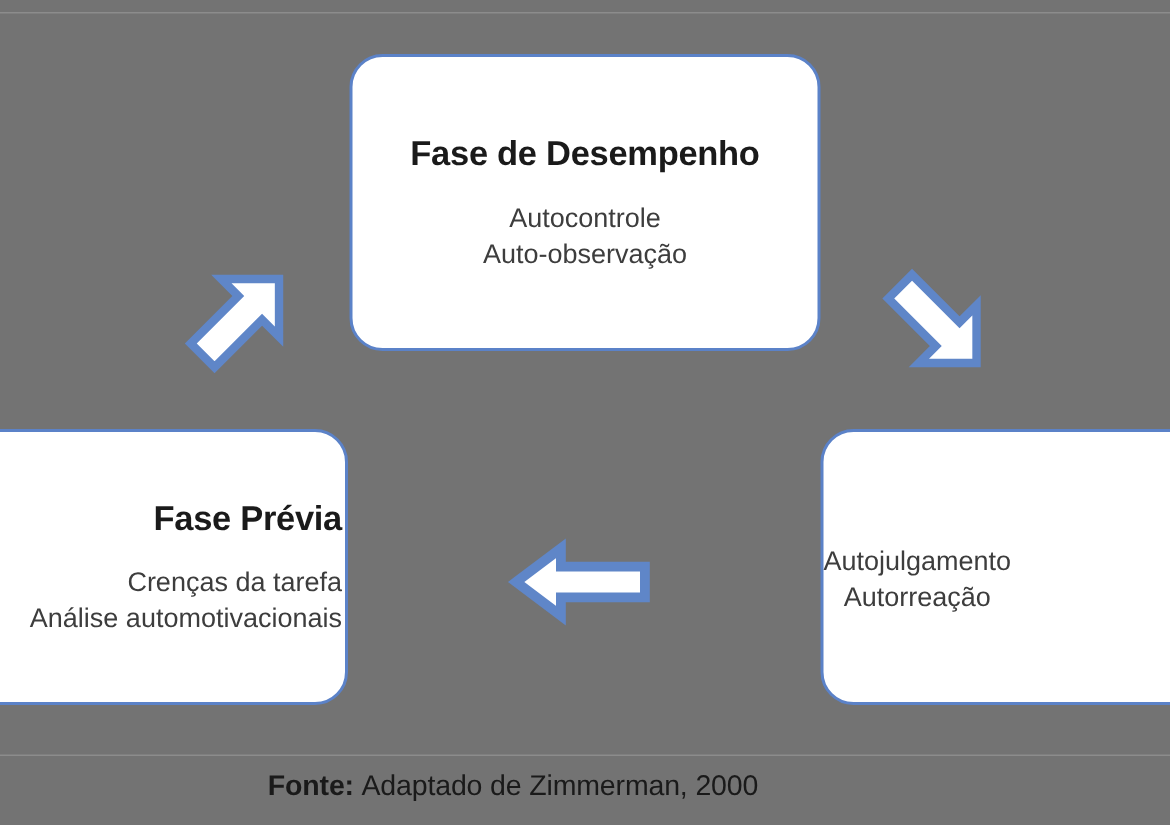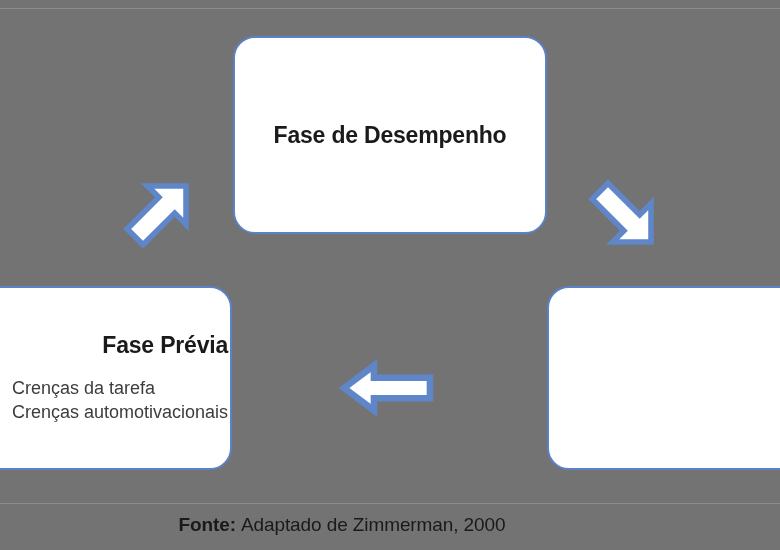--- a/index.html
+++ b/index.html
@@ -72,21 +72,21 @@
   }
   #box-forethought {
     left: -112px;
     top: 286px;
     width: 344px;
     height: 184px;
     align-items: flex-end;
     padding-right: 2px;
   }
   #box-forethought .phase-title,
-  #box-forethought .phase-sub { text-align: left; }
+  #box-forethought .phase-sub { text-align: right; }
 
   #box-selfreflection {
     left: 547px;
     top: 286px;
     width: 344px;
     height: 184px;
     align-items: flex-start;
   }
   #box-selfreflection .phase-title,
   #box-selfreflection .phase-sub { text-align: center; }
@@ -130,33 +130,41 @@
 <body>
 
 <div id="figure">
 
   <div class="rule top"></div>
 
   <div class="phase-box" id="box-performance">
     <div class="phase-title">
       <span class="tl">Fase de Desempenho</span>
     </div>
+    <div class="phase-sub">
+      <span class="sl">Autocontrole</span>
+      <span class="sl">Auto-observação</span>
+    </div>
   </div>
 
   <div class="phase-box" id="box-forethought">
     <div class="phase-title">
       <span class="tl">Fase Prévia</span>
     </div>
     <div class="phase-sub">
       <span class="sl">Crenças da tarefa</span>
-      <span class="sl">Crenças automotivacionais</span>
+      <span class="sl">Análise automotivacionais</span>
     </div>
   </div>
 
   <div class="phase-box" id="box-selfreflection">
+    <div class="phase-sub">
+      <span class="sl">Autojulgamento</span>
+      <span class="sl">Autorreação</span>
+    </div>
   </div>
 
   <div class="arrow" id="arrow-left">
     <svg width="80" height="80" viewBox="0 0 100 100">
       <g transform="rotate(-45 50 50)">
         <polygon class="arrow-shape" points="6,36 62,36 62,16 96,50 62,84 62,64 6,64"></polygon>
       </g>
     </svg>
   </div>
 

